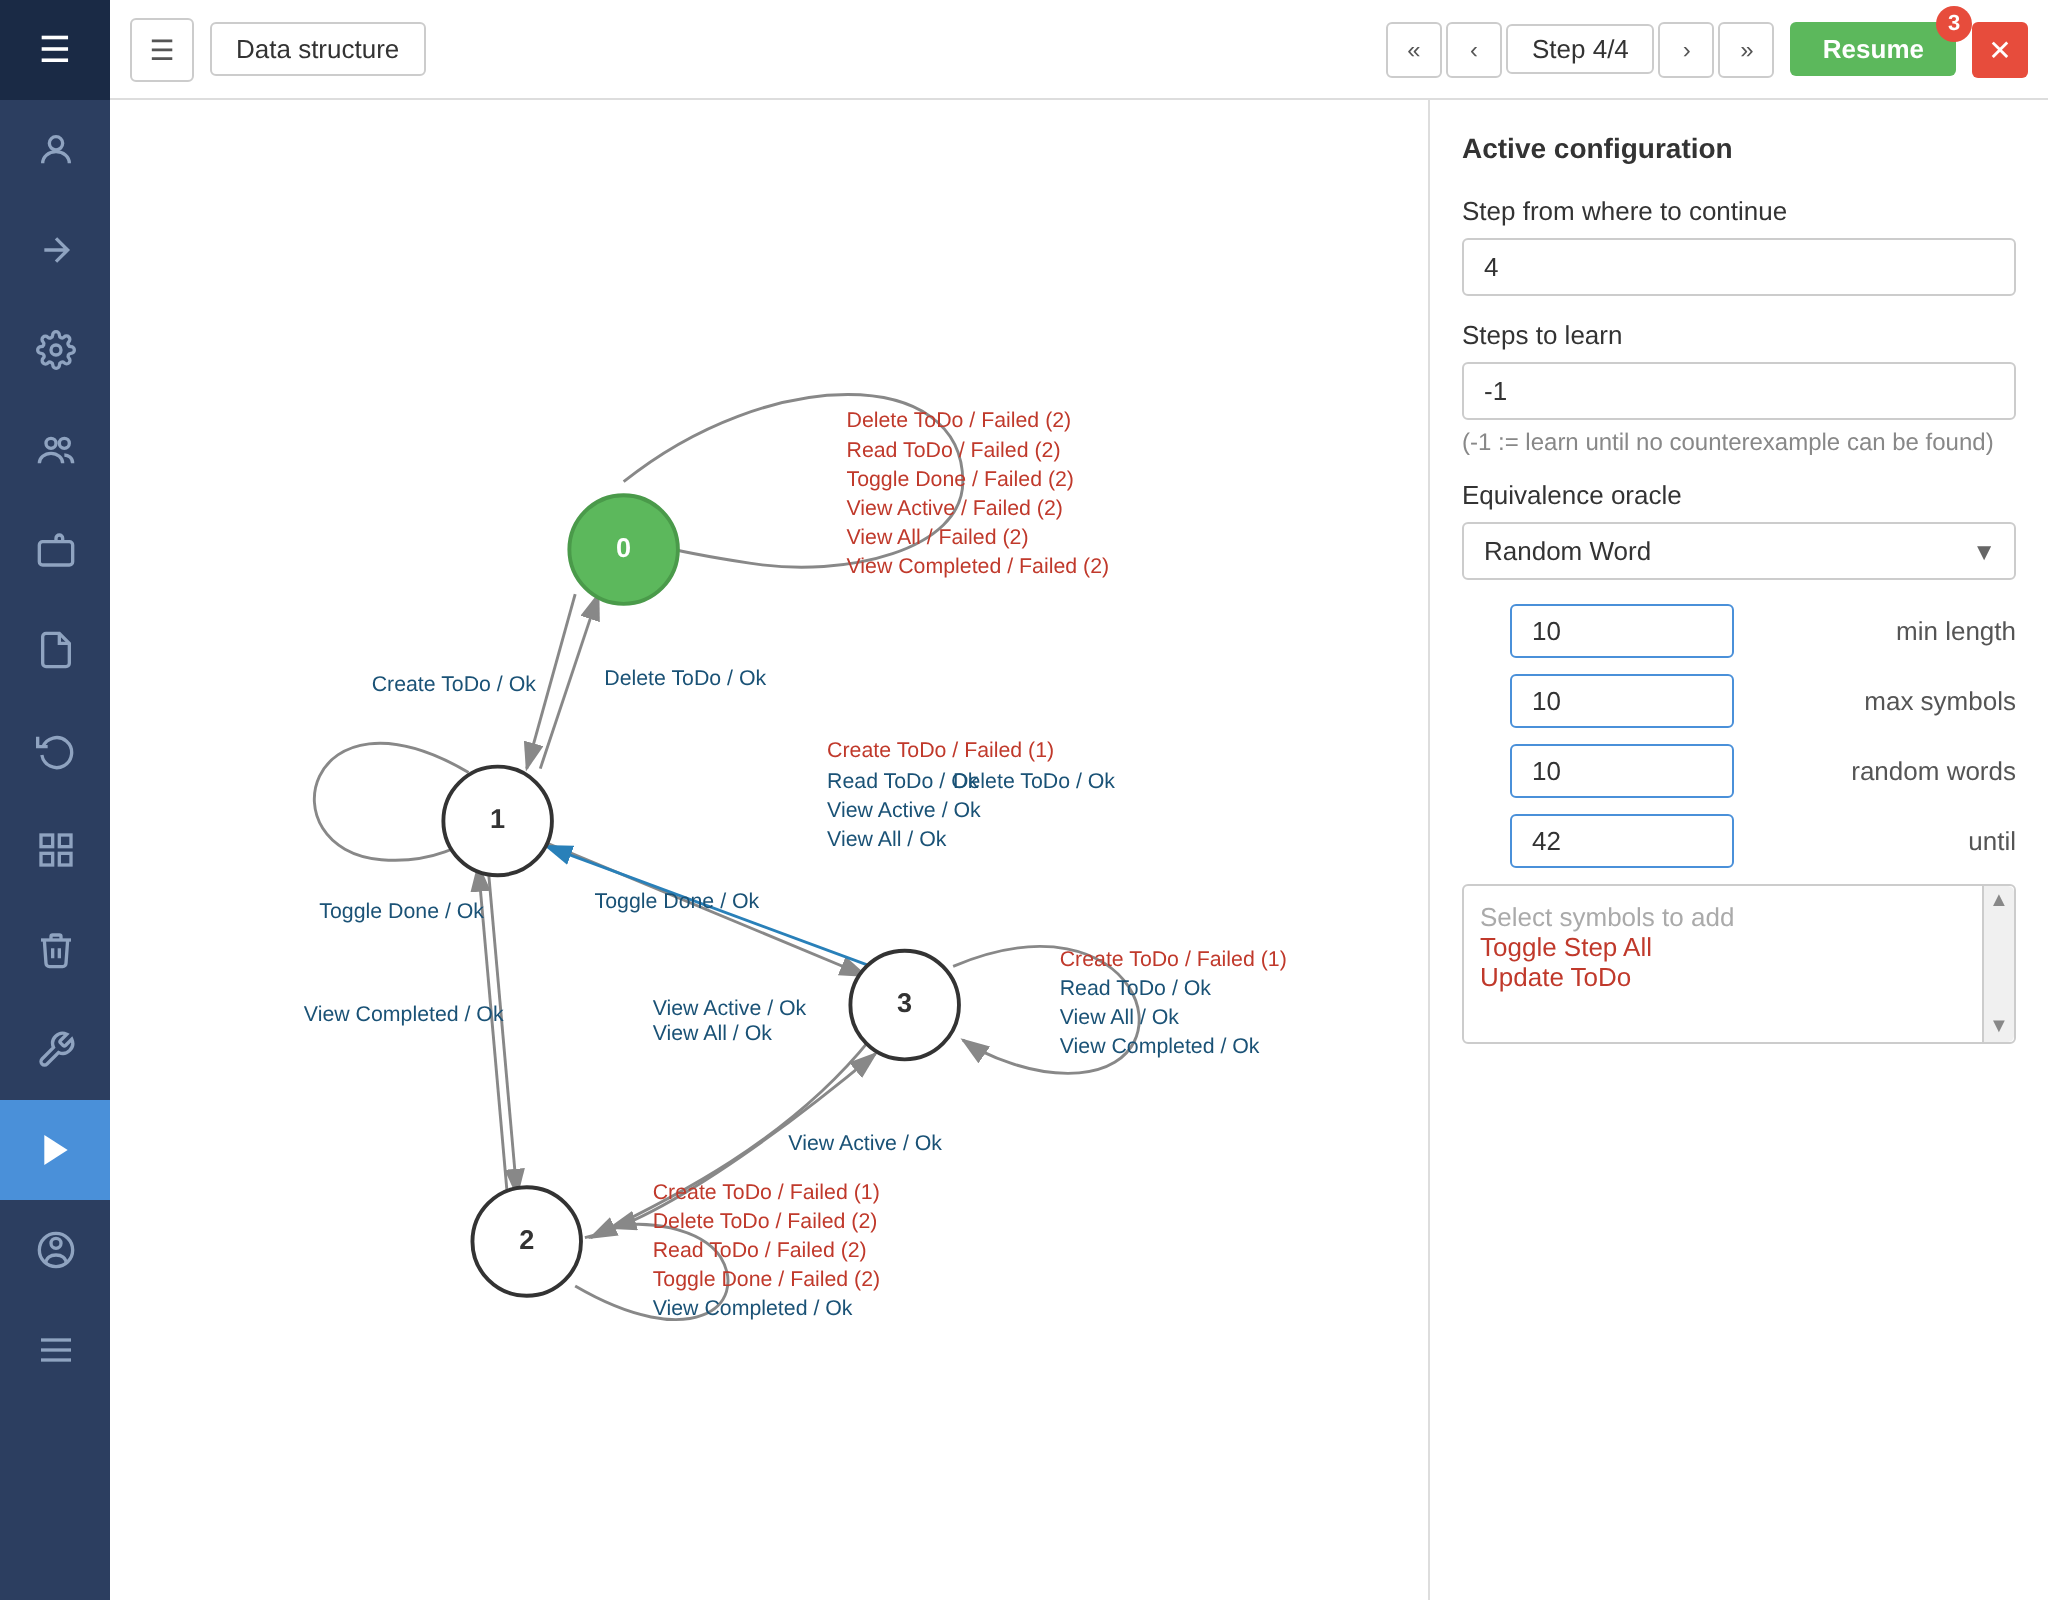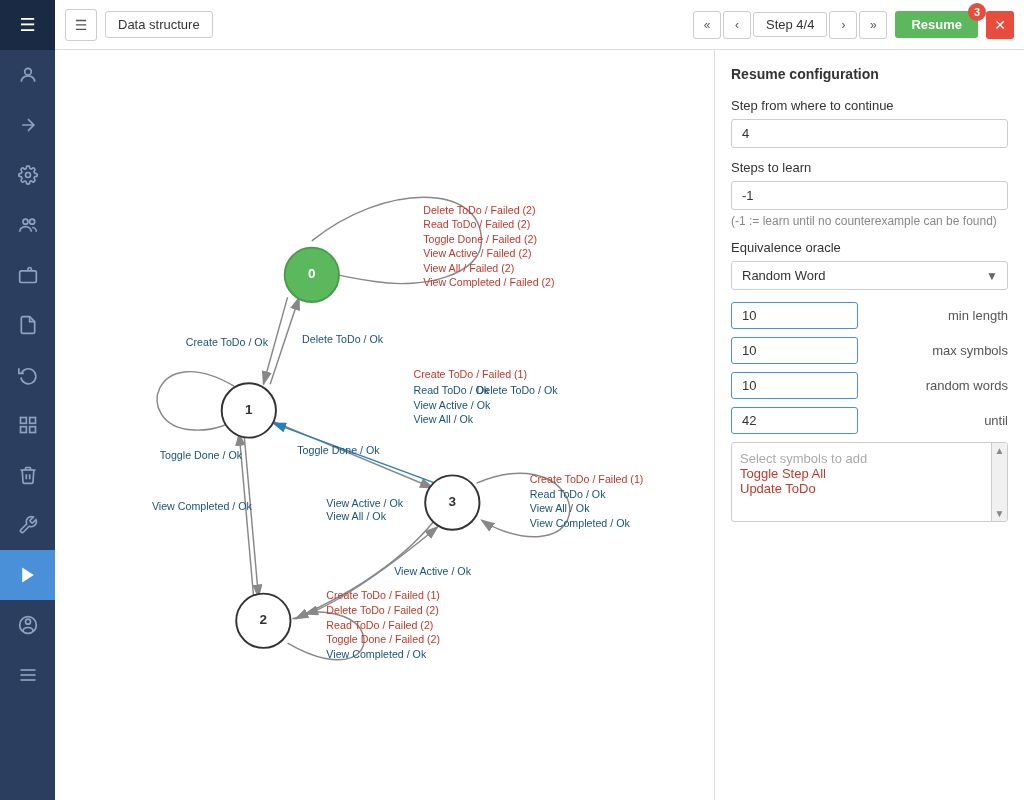--- a/index.html
+++ b/index.html
@@ -146,21 +146,21 @@
     .select-arrow {
       position: absolute; right: 10px; top: 50%; transform: translateY(-50%);
       color: #666; pointer-events: none; font-size: 12px;
     }
     .inline-field {
       display: flex; align-items: center; gap: 8px; margin-bottom: 8px;
     }
     .inline-input {
       border: 1px solid #4a90d9; border-radius: 3px;
       padding: 5px 10px; font-size: 13px; color: #333;
-      width: 127px; outline: none;
+      width: 112px; outline: none; margin-left: 24px;
     }
     .inline-label {
       font-size: 13px; color: #555; flex: 1; text-align: right;
     }
     .symbols-box {
       border: 1px solid #ccc; border-radius: 3px;
       padding: 8px; font-size: 13px; color: #333;
       min-height: 80px; background: white; position: relative;
     }
     .symbols-scrollbar {
@@ -391,21 +391,21 @@
         <text x="280" y="505" class="edge-label-fail">Delete ToDo / Failed (2)</text>
         <text x="280" y="520" class="edge-label-fail">Read ToDo / Failed (2)</text>
         <text x="280" y="535" class="edge-label-fail">Toggle Done / Failed (2)</text>
         <text x="280" y="550" class="edge-label-ok">View Completed / Ok</text>
 
         <text x="350" y="465" class="edge-label-ok">View Active / Ok</text>
       </svg>
     </div>
 
     <div class="right-panel">
-      <div class="panel-title">Resume configuration</div>
+      <div class="panel-title">Active configuration</div>
 
       <div class="field-label">Step from where to continue</div>
       <input class="field-input" type="text" value="4" style="">
 
       <div class="field-label">Steps to learn</div>
       <input class="field-input" type="text" value="-1" style="">
       <div class="hint-text">(-1 := learn until no counterexample can be found)</div>
 
       <div class="field-label">Equivalence oracle</div>
       <div class="select-wrapper">

